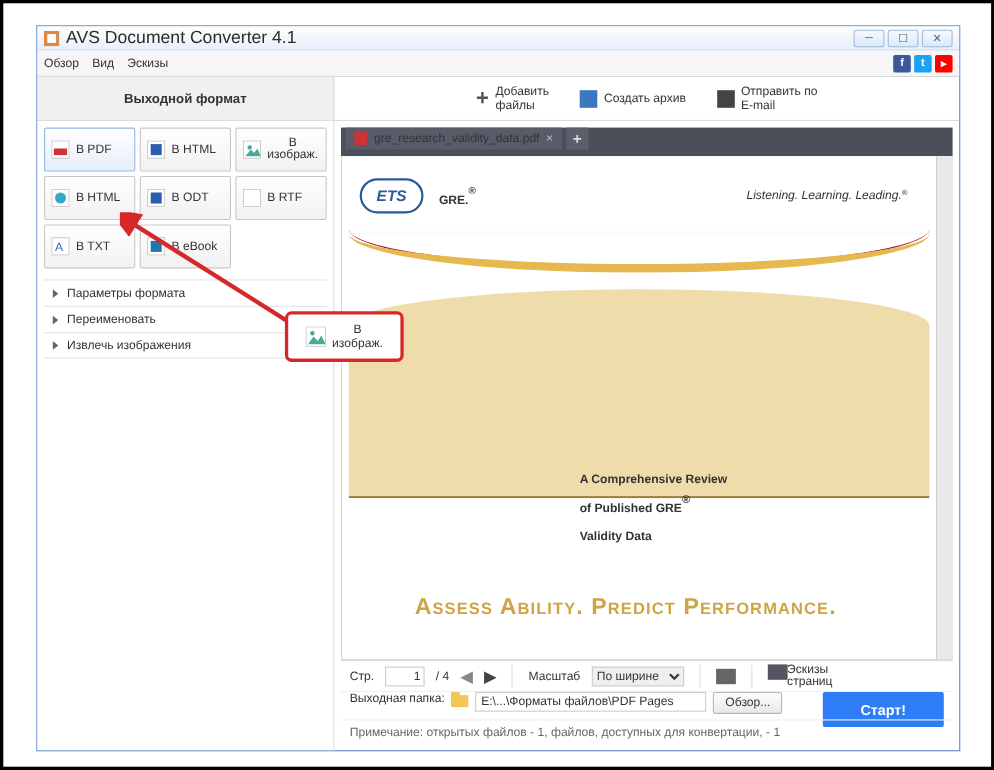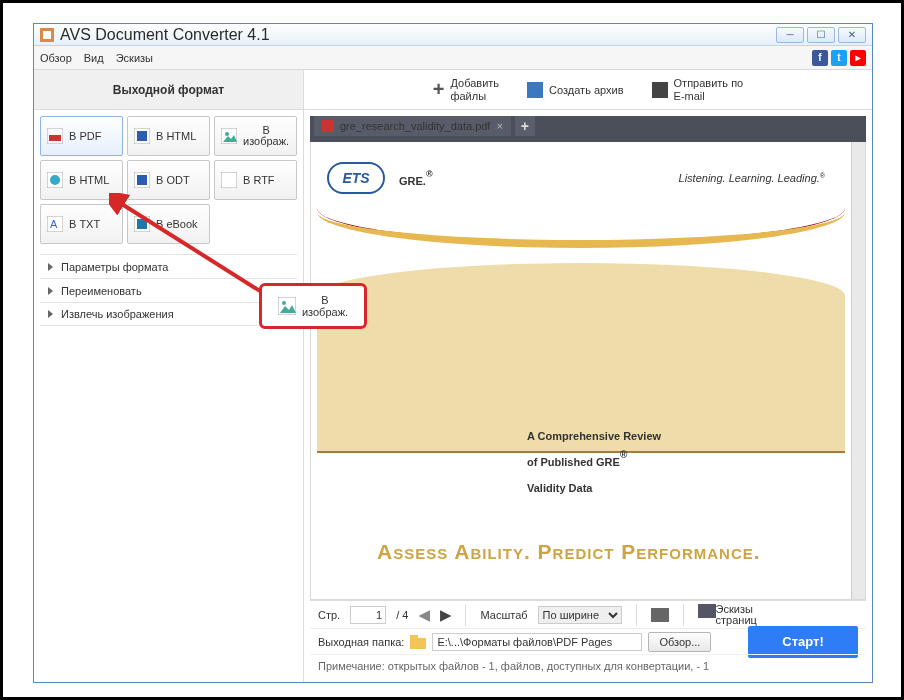--- a/index.html
+++ b/index.html
@@ -50,21 +50,21 @@
 .assess{position:absolute;top:392px;left:60px;right:12px;font-size:21px;font-weight:bold;color:#cfa444;letter-spacing:1px;font-variant:small-caps}
 .vscroll{width:14px;background:#e9e9e9;border-left:1px solid #ccc}
 .nav{height:28px;display:flex;align-items:center;gap:10px;padding:0 8px;border-top:1px solid #dcdcdc}
 .nav input{width:36px;height:18px;border:1px solid #ccc;text-align:right;padding:0 3px}
 .nav select{height:18px;border:1px solid #ccc;font-size:11px;width:84px}
 .arrow-btn{font-size:15px;color:#888;cursor:pointer}
 .sep{width:1px;height:22px;background:#ddd;margin:0 4px}
 .prn{width:18px;height:14px;background:#666}
 .thumbs{display:flex;align-items:flex-start;gap:0}
 .thumbs-ico{width:18px;height:14px;background:#556;display:inline-block}
-.out-row{height:26px;display:flex;align-items:center;gap:6px;padding:0 8px;border-top:1px solid #eee}
+.out-row{height:26px;display:flex;gap:6px;padding:0 8px;border-top:1px solid #eee}
 .out-row input{flex:0 0 210px;height:18px;border:1px solid #ccc;padding:0 4px}
 .btn{height:20px;border:1px solid #b6b6b6;background:linear-gradient(#fefefe,#e8e8e8);padding:0 10px;border-radius:2px;cursor:pointer}
 .start{height:32px;width:110px;background:#2e7cf6;color:#fff;border:none;font-size:13px;font-weight:bold;margin-left:auto;border-radius:2px}
 .note-row{height:22px;display:flex;align-items:center;padding:0 8px;color:#666;border-top:1px solid #f2f2f2}
 
 .callout{position:absolute;left:256px;top:280px;width:108px;height:46px;border:3px solid #d62828;border-radius:6px;background:#fff;display:flex;align-items:center;justify-content:center;gap:6px;z-index:10}
 .callout .ico{width:18px;height:18px}
 .red-arrow{position:absolute;left:106px;top:190px;z-index:9;pointer-events:none}
 svg{display:block}
 </style>

